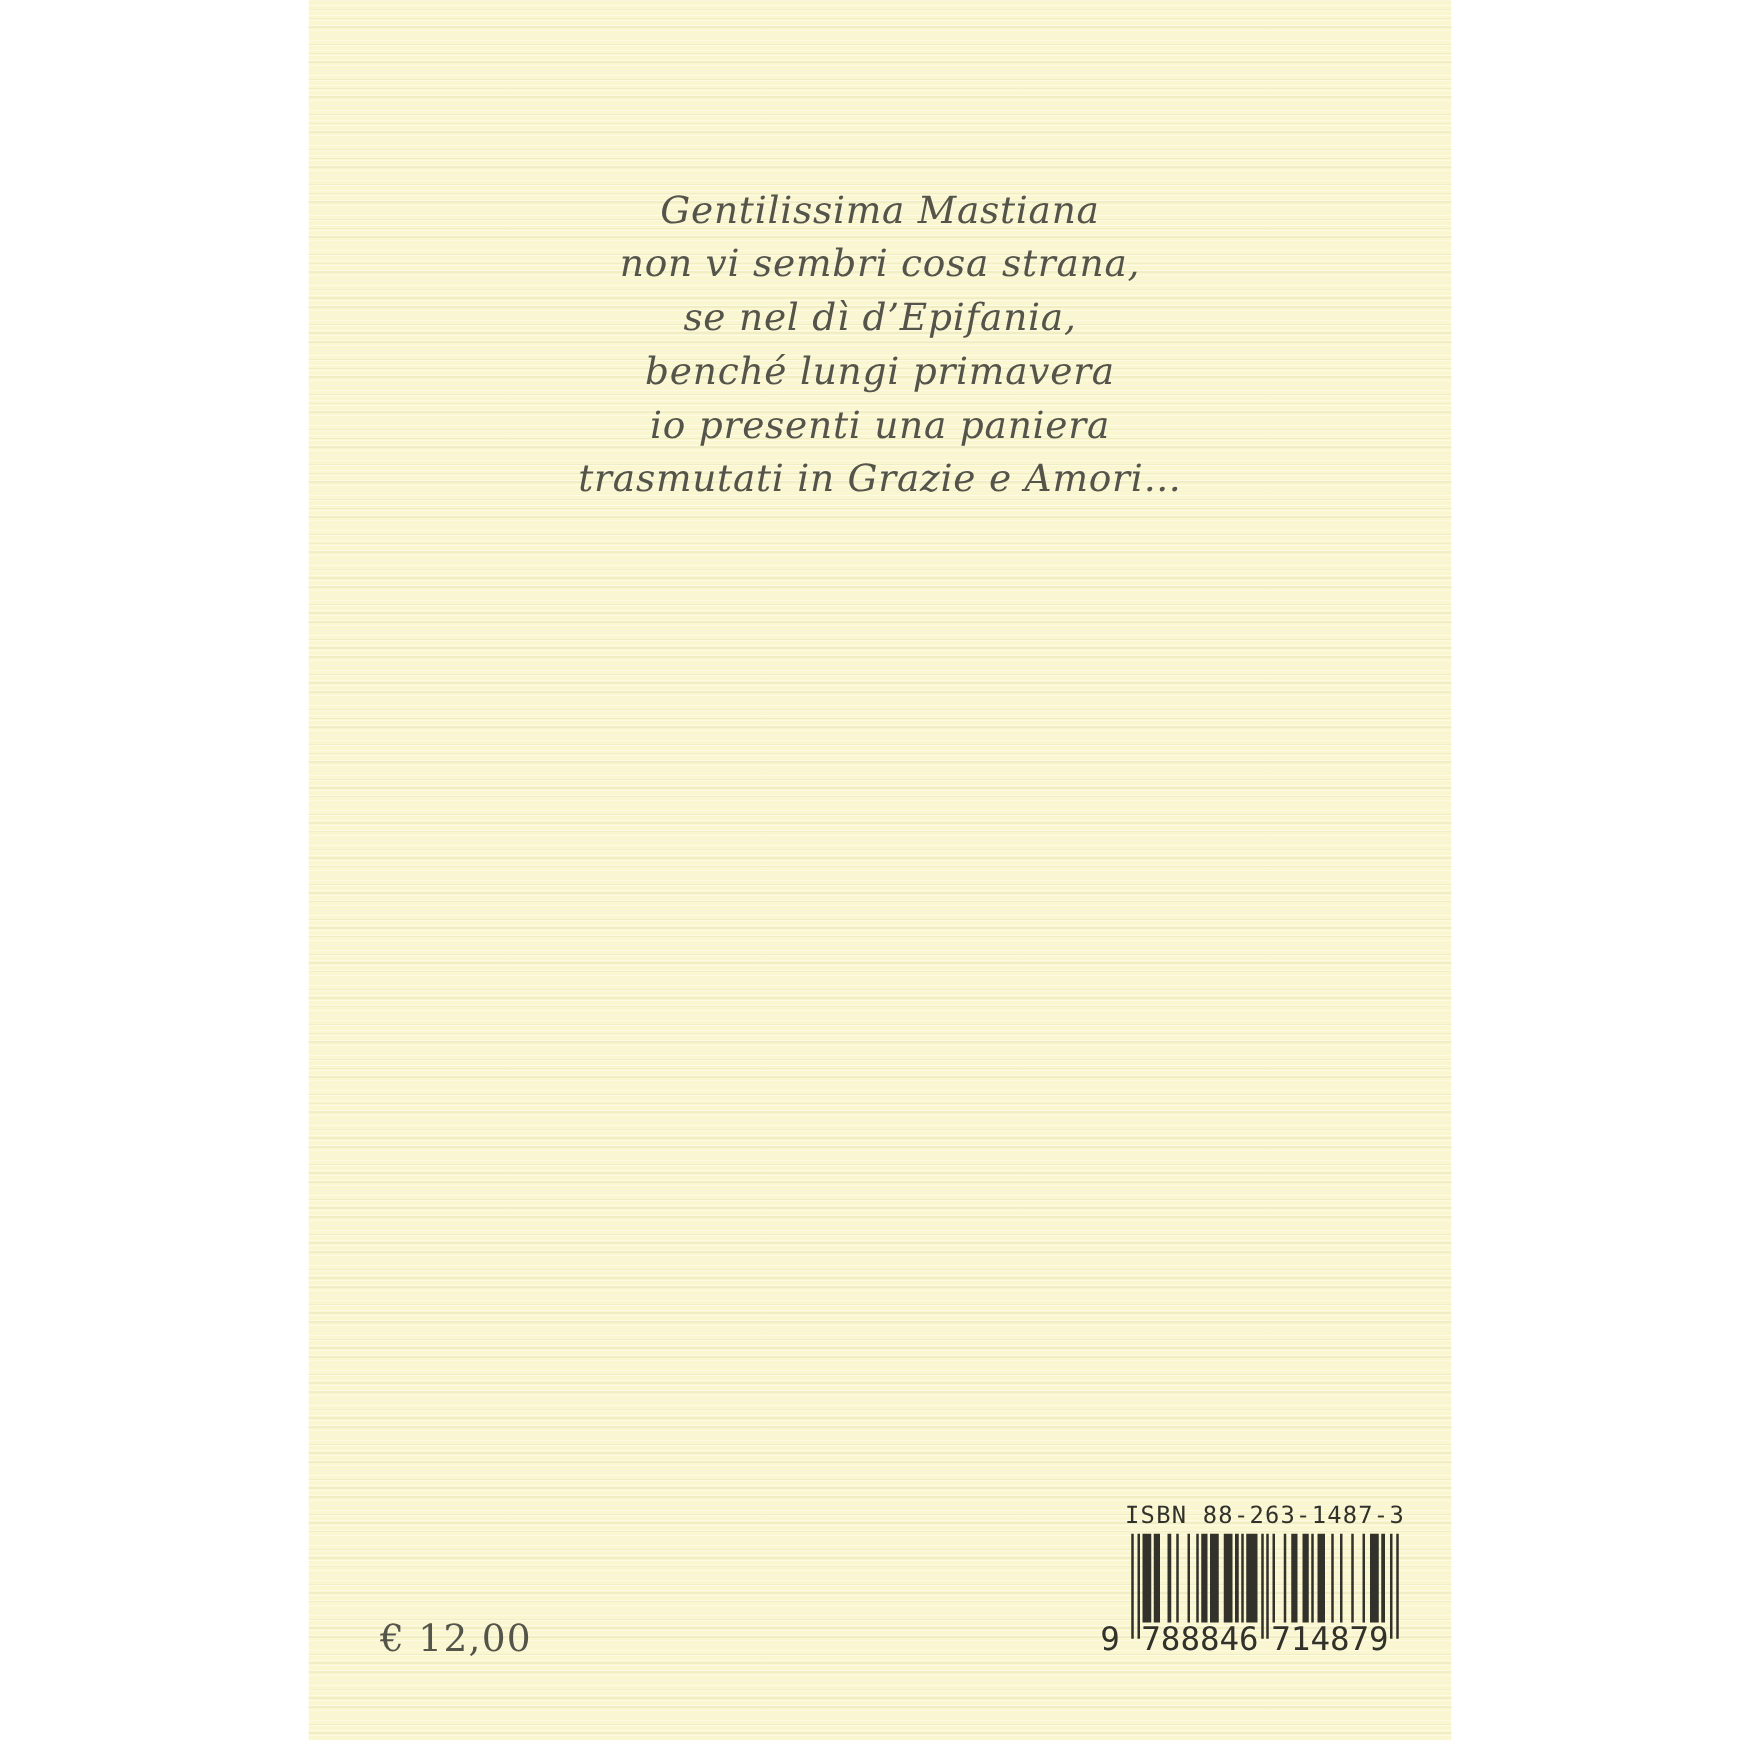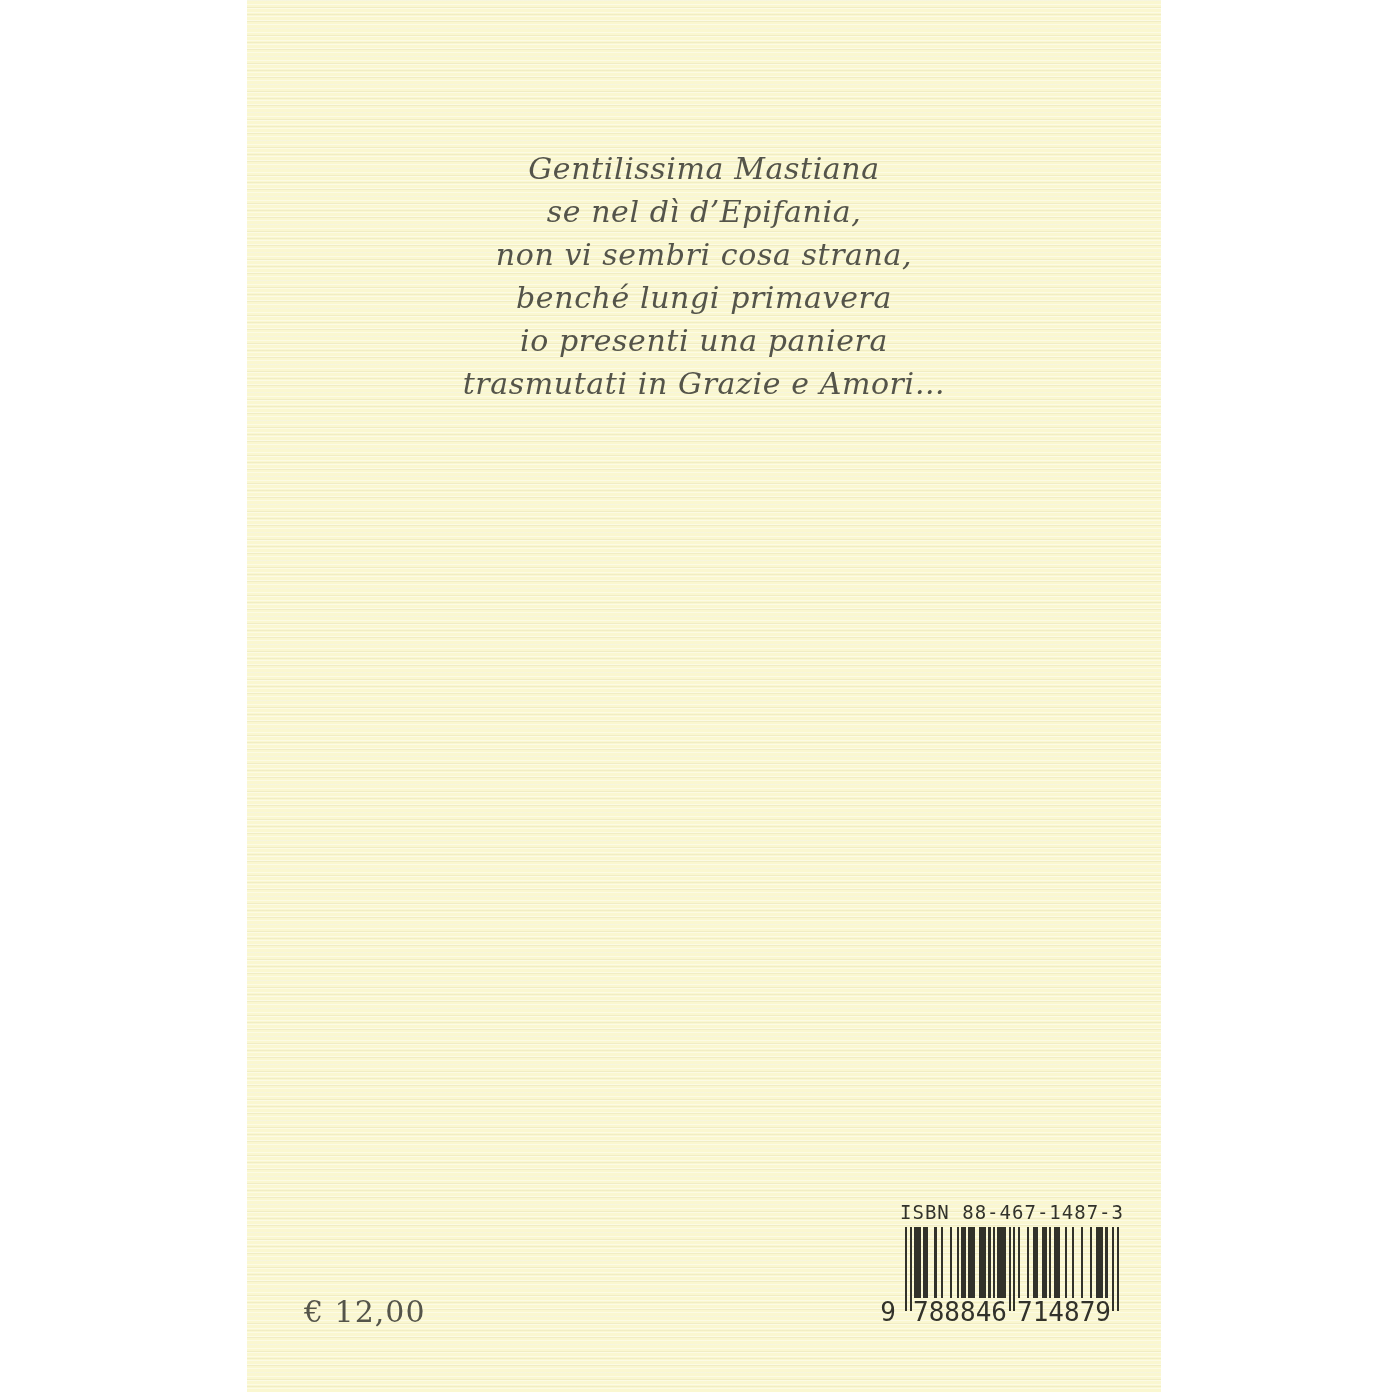--- a/index.html
+++ b/index.html
@@ -95,32 +95,32 @@
   .digit-right{left:111px;width:96px;text-align:center;letter-spacing:0px;}
 </style>
 </head>
 <body>
 
 <div class="page">
   <div class="cover">
 
     <div class="poem">
       <div>Gentilissima Mastiana</div>
+      <div>non vi sembri cosa strana,</div>
       <div>se nel dì d’Epifania,</div>
-      <div>non vi sembri cosa strana,</div>
       <div>benché lungi primavera</div>
       <div>io presenti una paniera</div>
       <div>trasmutati in Grazie e Amori…</div>
     </div>
 
 
     <div class="price">€ 12,00</div>
 
     <div class="barcode-block">
-      <div class="isbn-label">ISBN 88-467-1487-3</div>
+      <div class="isbn-label">ISBN 88-263-1487-3</div>
       <div class="bars" id="barcode-bars">
         <div class="barcode-digits">
           <span class="digit-first">9</span>
           <span class="digit-left">788846</span>
           <span class="digit-right">714879</span>
         </div>
       <div class="bar guard" style="left: 0px; width: 2.25px;"></div>
           <div class="bar guard" style="left: 4.5px; width: 2.25px;"></div>
           <div class="bar" style="left: 9px; width: 6.75px;"></div>
           <div class="bar" style="left: 18px; width: 4.5px;"></div>

